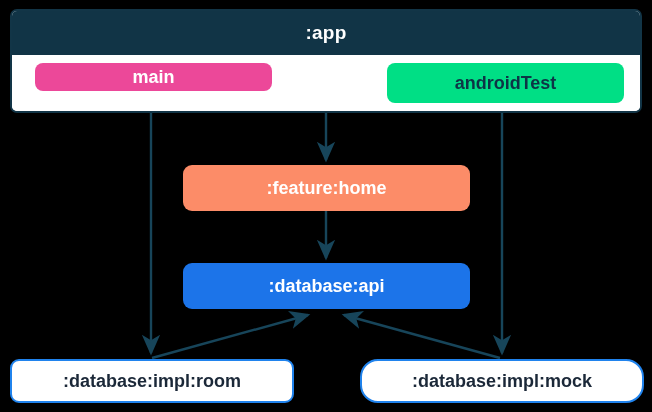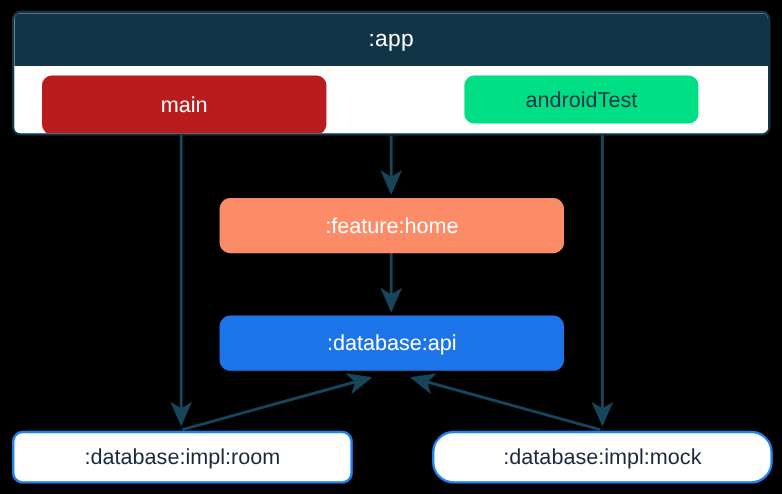--- a/index.html
+++ b/index.html
@@ -7,20 +7,21 @@
     padding: 0;
     background: #000000;
   }
   #canvas {
     position: relative;
     width: 652px;
     height: 412px;
     background: #000000;
     font-family: "Liberation Sans", sans-serif;
     overflow: hidden;
+    font-weight: bold;
   }
   #edges {
     position: absolute;
     left: 0;
     top: 0;
     width: 652px;
     height: 412px;
     pointer-events: none;
   }
   
@@ -61,29 +62,29 @@
     justify-content: center;
     border-radius: 9px;
     font-size: 18px;
     white-space: nowrap;
     z-index: 3;
   }
   .node-main {
     left: 23px;
     top: 8px;
     width: 237px;
-    height: 49px;
-    background: #b91c1c;
+    height: 28px;
+    background: #ec4899;
     color: #ffffff;
     border-radius: 8px;
   }
   .node-androidtest {
     left: 375px;
     top: 8px;
-    width: 195px;
+    width: 237px;
     height: 40px;
     background: #00df85;
     color: #0d3446;
     border-radius: 8px;
     text-align: center;
   }
   .node-feature-home {
     left: 183px;
     top: 165px;
     width: 287px;

